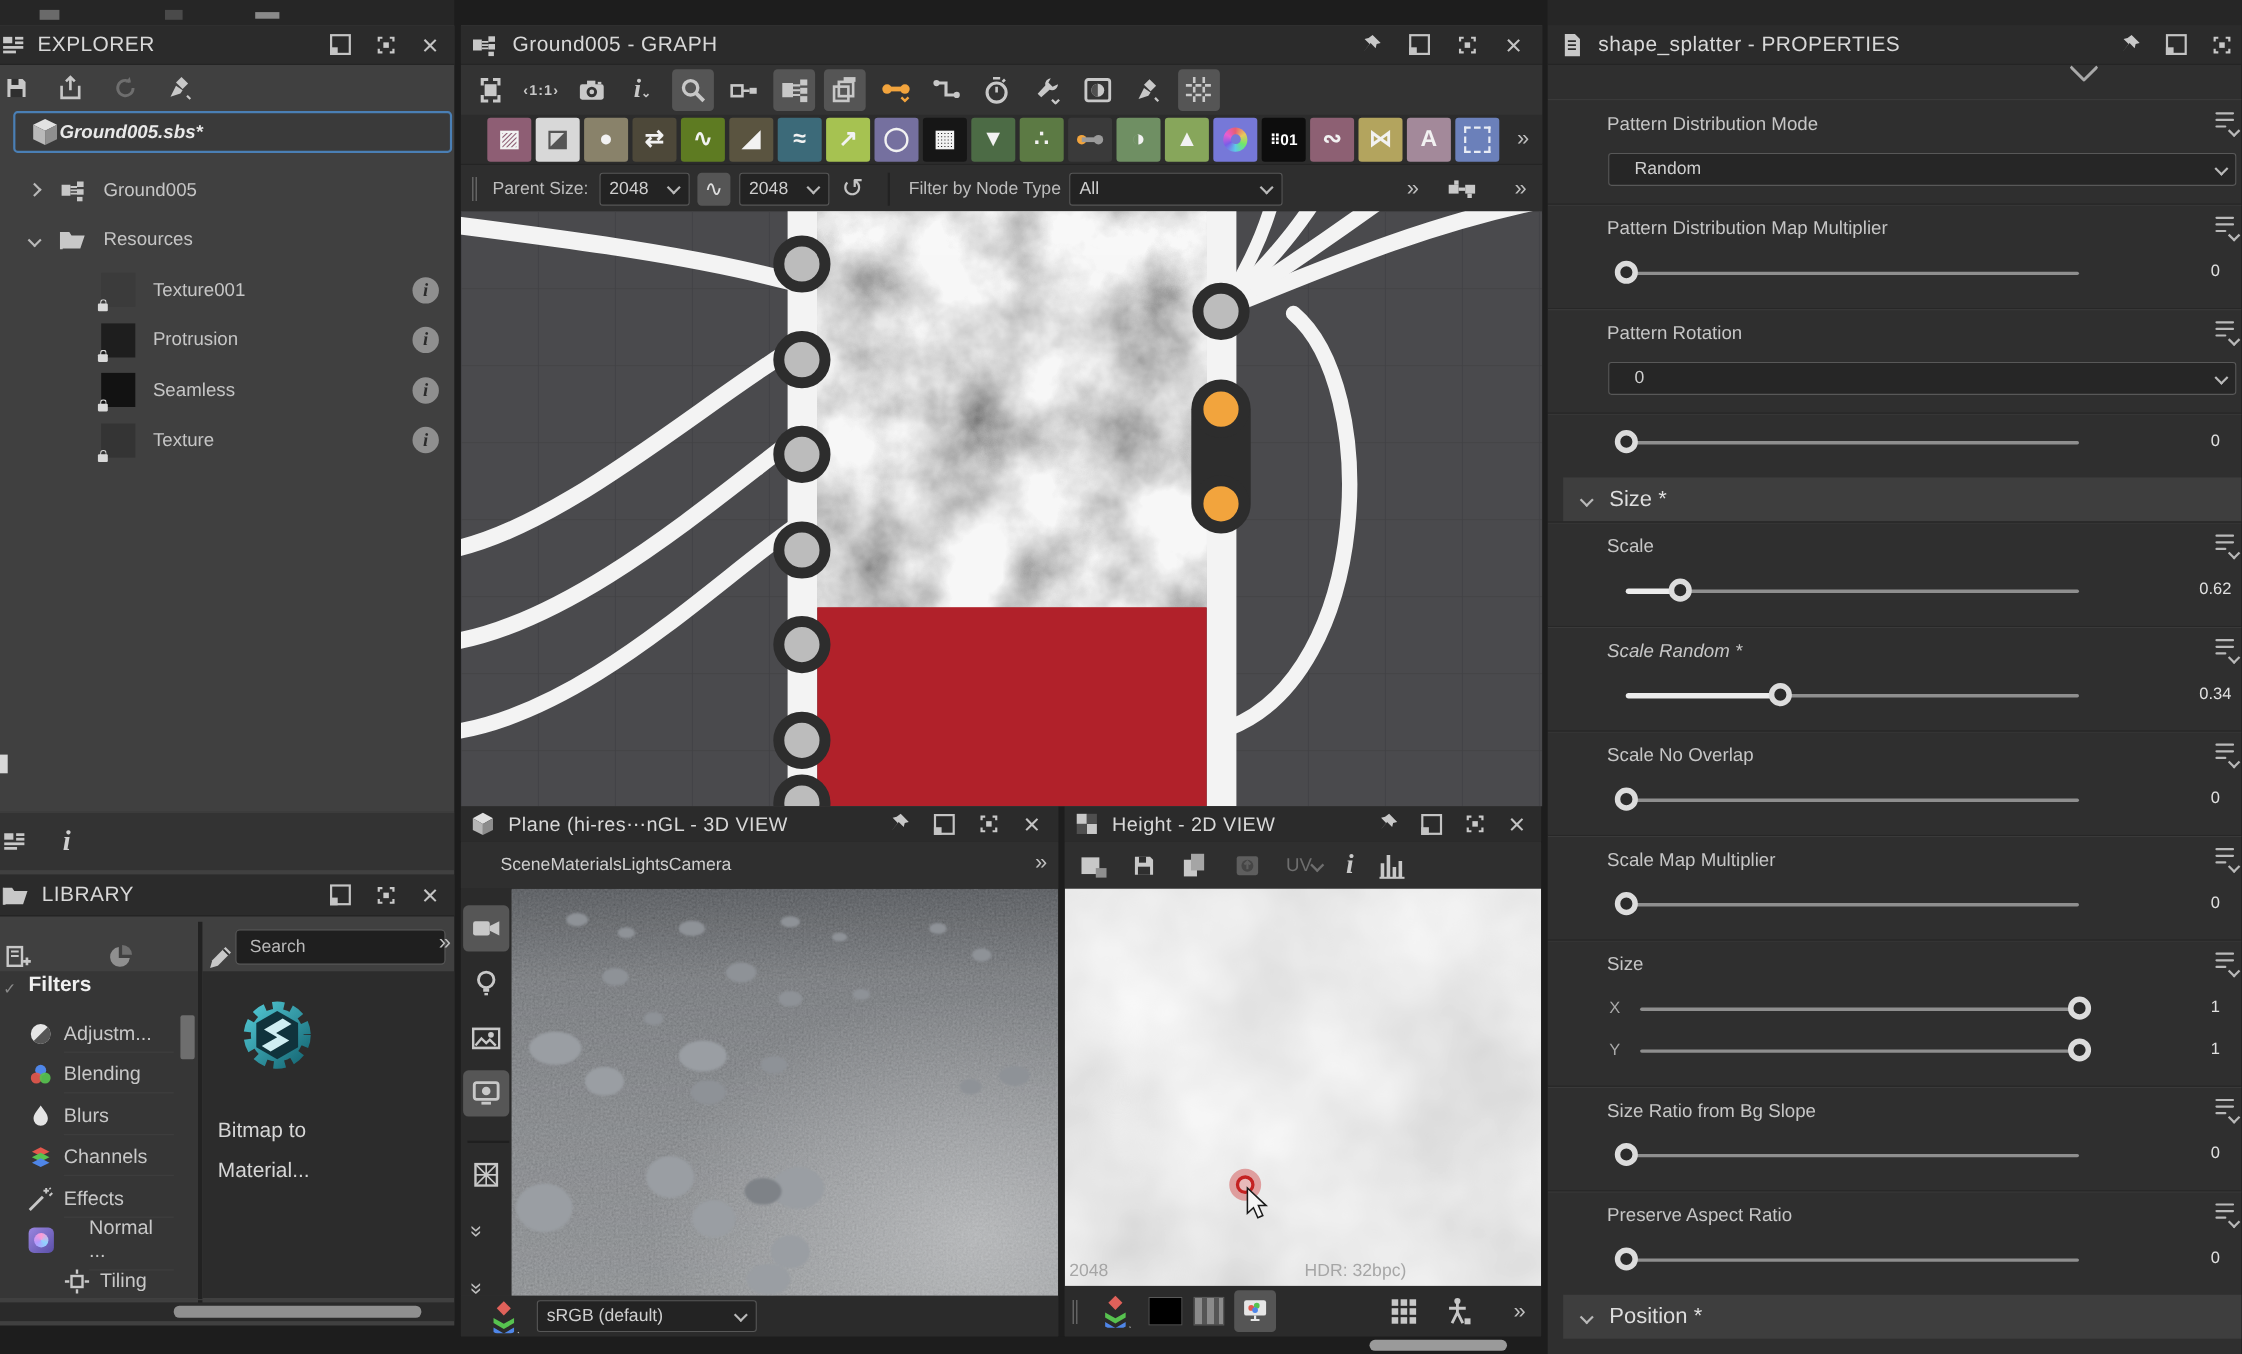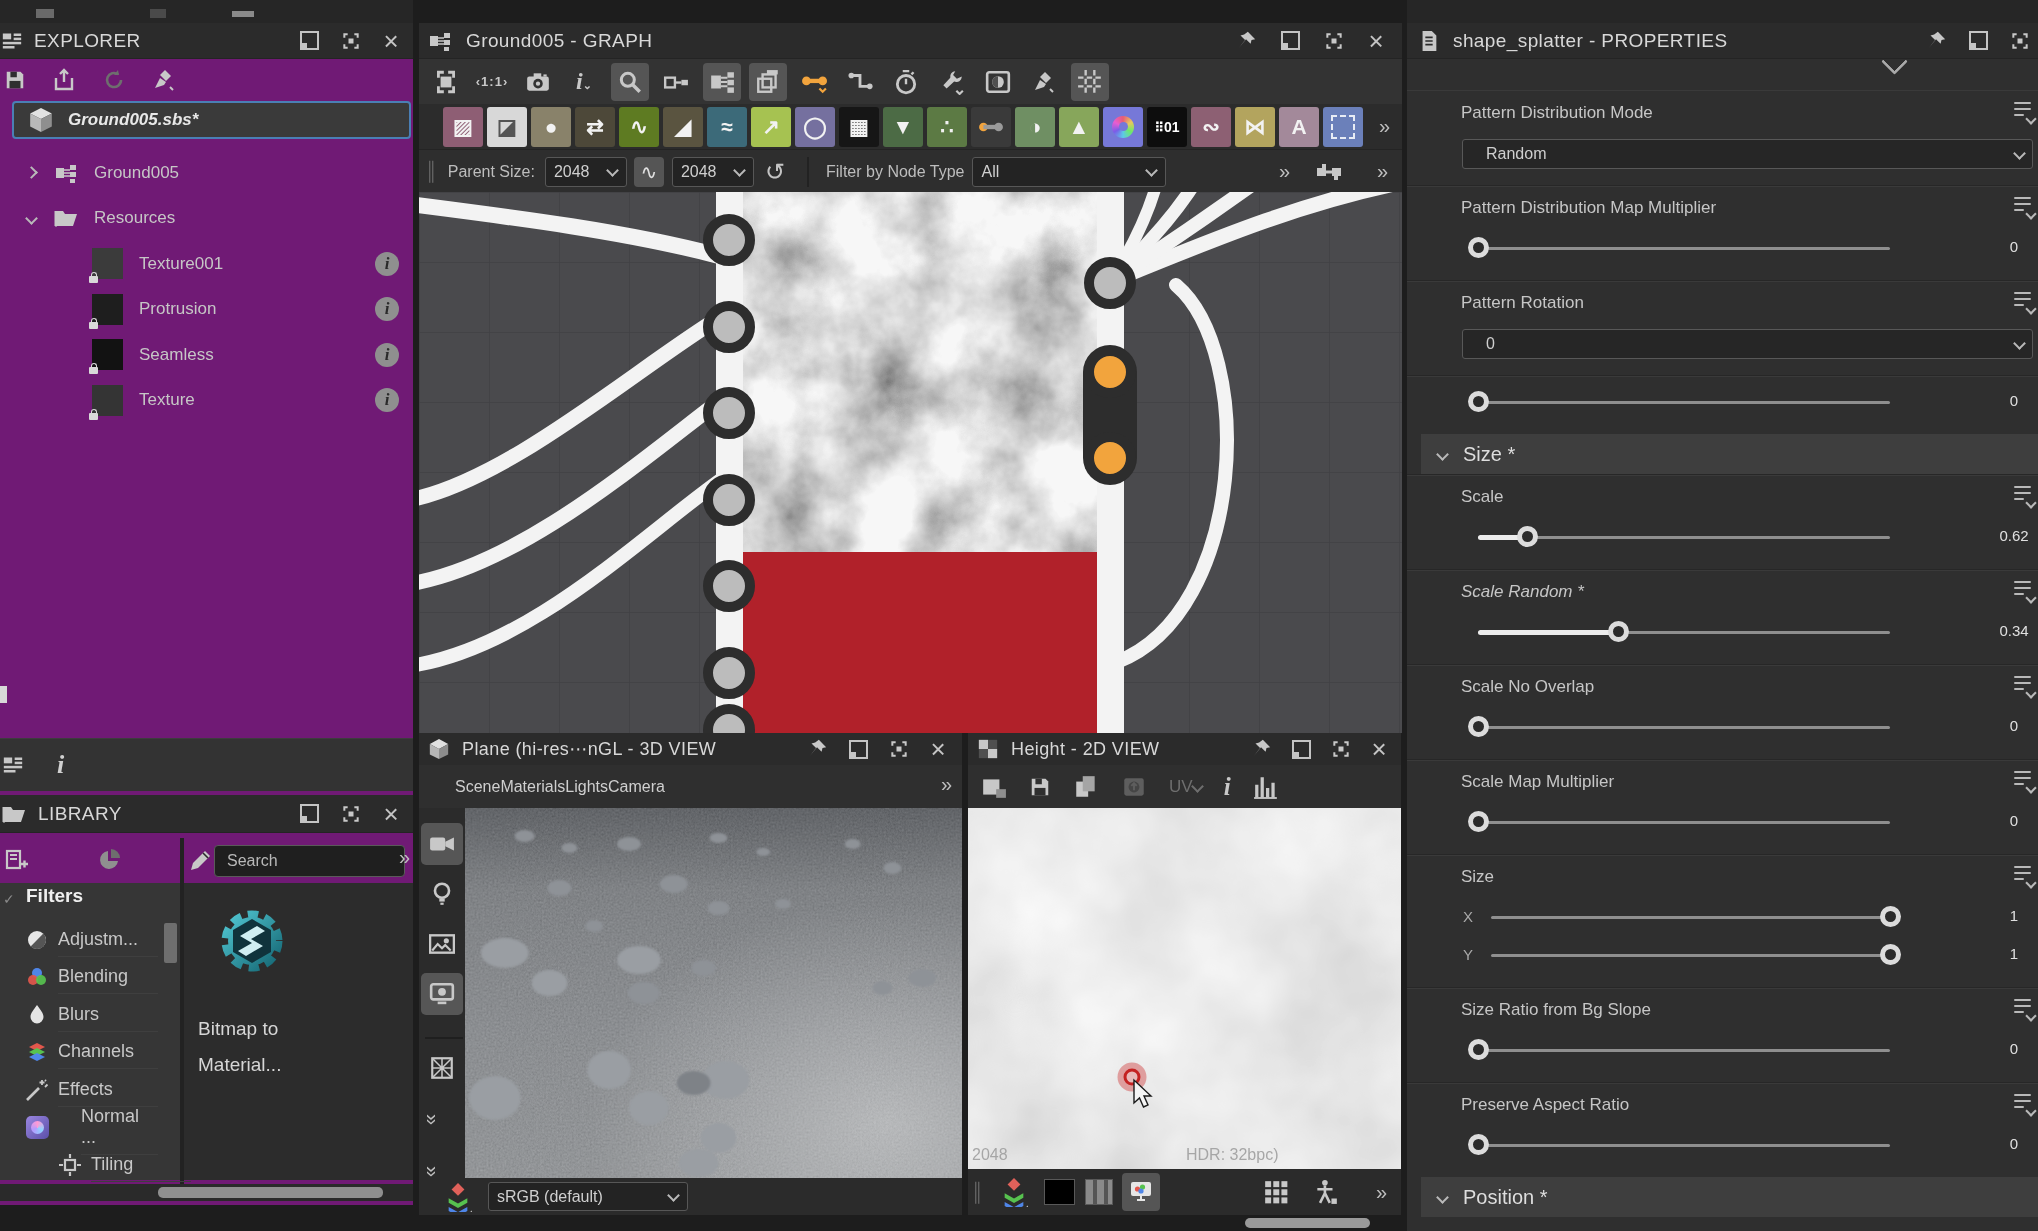--- a/index.html
+++ b/index.html
@@ -1,18 +1,18 @@
 <!DOCTYPE html>
 <html><head>
 <meta charset="utf-8">
 <style>
   html,body{margin:0;padding:0;background:#141414;}
   .app{position:relative;width:2038px;height:1231px;background:#1d1d1d;overflow:hidden;
        font-family:"Liberation Sans",sans-serif;color:#c8c8c8;-webkit-font-smoothing:antialiased;}
-  .panel{position:absolute;background:#701a75;overflow:hidden;}
+  .panel{position:absolute;background:#404040;overflow:hidden;}
   .phead{position:absolute;left:0;right:0;height:35px;background:#2b2b2b;display:flex;align-items:center;
          font-size:19px;color:#d8d8d8;letter-spacing:.4px;border-bottom:1px solid #242424;}
   .phead .ptitle{white-space:nowrap;overflow:hidden;}
   .winbtns{position:absolute;top:0;height:35px;display:flex;align-items:center;gap:22px;}
   .ic{display:inline-flex;align-items:center;justify-content:center;}
   .ic svg{display:block;}
   .ic-close{font-size:26px;color:#c4c4c4;line-height:20px;font-weight:400;}
   .ic-float{width:15px;height:15px;border:2px solid #c4c4c4;position:relative;}
   .ic-float i{position:absolute;left:-2px;bottom:-2px;width:7px;height:7px;background:#c4c4c4;}
   .toolbtn{display:inline-flex;align-items:center;justify-content:center;width:38px;height:38px;border-radius:4px;}
@@ -24,21 +24,21 @@
   .dd .chev{position:absolute;right:9px;top:50%;margin-top:-6px;}
   .guillemet{color:#c0c0c0;font-size:20px;}
   
   .xrow{position:absolute;left:0;right:0;height:45px;display:flex;align-items:center;font-size:17px;color:#c6c6c6;}
   .thumb{width:31px;height:31px;position:relative;flex:none;}
   .lock{position:absolute;left:-3px;bottom:-4px;width:9px;height:7px;background:#d9d9d9;border-radius:1px;}
   .lock:before{content:"";position:absolute;left:1.5px;top:-4px;width:4px;height:4px;border:1.5px solid #d9d9d9;border-bottom:none;border-radius:3px 3px 0 0;}
   .info-badge{width:24px;height:24px;border-radius:50%;background:#8f8f8f;color:#2b2b2b;display:inline-flex;align-items:center;justify-content:center;
       font-family:"Liberation Serif",serif;font-style:italic;font-weight:bold;font-size:17px;flex:none;}
   .file-row{position:absolute;left:12px;right:2px;height:34px;border:2px solid #4a7fb5;border-radius:4px;background:#3a3a3a;
-      display:flex;align-items:center;gap:14px;padding-left:14px;font-size:17px;}
+      display:flex;align-items:center;padding-left:14px;font-size:17px;}
   
   .librow{position:absolute;left:0;width:158px;height:37px;display:flex;align-items:center;gap:9px;font-size:18px;padding-left:25px;box-sizing:border-box;}
   .search{background:#1f1f1f;border:1px solid #5a5a5a;border-radius:4px;color:#b9b9b9;font-size:16px;display:flex;align-items:center;padding:0 12px;}
   
   .prow{position:relative;border-top:1px solid #272727;box-shadow:inset 0 1px 0 #3a3a3a;padding:12px 0 16px 54px;}
   .prow.first{border-top:none;box-shadow:none;}
   .plabel{height:20px;font-size:17px;color:#c6c6c6;margin-bottom:16px;position:relative;}
   .plabel.it{font-style:italic;}
   .pmenu{position:absolute;right:2px;top:-2px;width:22px;height:20px;}
   .pmenu b{position:absolute;left:0;height:2.4px;background:#b9b9b9;border-radius:1px;}
@@ -229,21 +229,21 @@
           </span>
         <span class="ic" id="lib-max">
             <svg width="20" height="20" viewBox="0 0 24 24">
               <path d="M4 8V4h4M16 4h4v4M20 16v4h-4M8 20H4v-4" fill="none" stroke="#c8c8c8" stroke-width="2.4"></path>
               <rect x="9" y="9" width="6" height="6" fill="#c8c8c8"></rect>
             </svg>
           </span>
         <span class="ic ic-close">×</span>
       </div>
     </div>
-    <div style="position:absolute;left:0;top:43px;right:0;height:44px;display:flex;align-items:center;gap:48px;">
+    <div style="position:absolute;left:0;top:43px;right:0;height:44px;display:flex;align-items:flex-end;gap:48px;">
       <span class="ic" style="margin-left:5px;" id="lib-add">
           <svg width="24" height="24" viewBox="0 0 24 24">
             <rect x="2" y="3" width="13" height="17" fill="none" stroke="#c8c8c8" stroke-width="2.2"></rect>
             <path d="M5 7h7M5 11h7" stroke="#c8c8c8" stroke-width="1.8"></path>
             <path d="M16 16h7M19.5 12.5v7" stroke="#c8c8c8" stroke-width="2.4"></path>
           </svg>
         </span>
       <span class="ic" style="margin-left:20px;" id="lib-pie">
           <svg width="24" height="24" viewBox="0 0 24 24">
             <path d="M11 3a9 9 0 1 0 10 10H11z" fill="#8f8f8f"></path>

